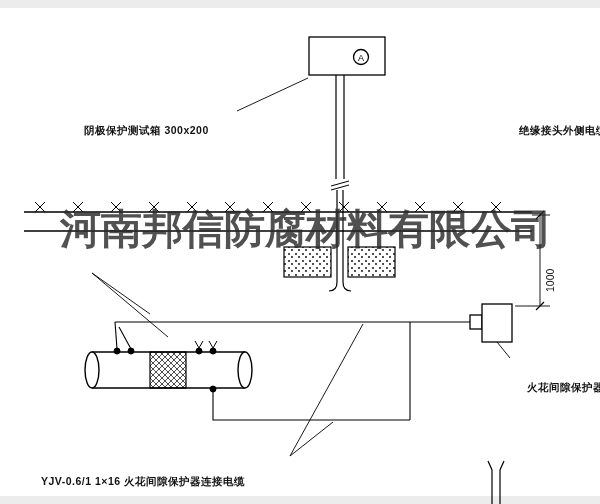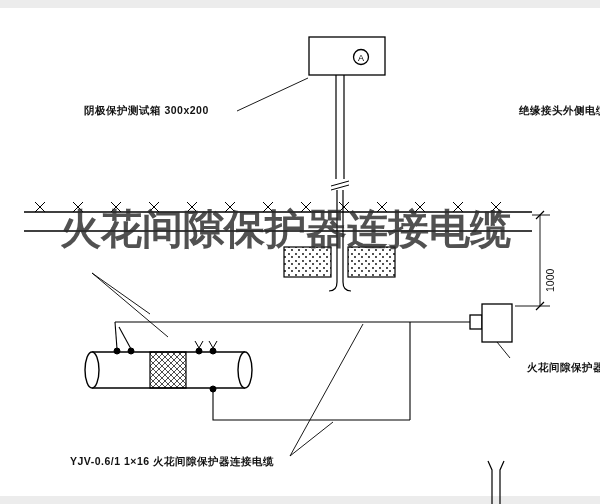--- a/index.html
+++ b/index.html
@@ -3,21 +3,21 @@
 <meta charset="utf-8">
 <style>
   html,body{margin:0;padding:0;}
   #stage{
     position:relative;width:600px;height:504px;background:#ffffff;
     overflow:hidden;font-family:"Liberation Sans",sans-serif;
   }
   .strip{position:absolute;left:0;width:600px;height:8px;background:#ececec;}
   .lbl{
     position:absolute;color:#111;font-size:10.5px;line-height:12px;
-    white-space:nowrap;letter-spacing:0.5px;
+    white-space:nowrap;letter-spacing:0.5px;margin-top:20px;
   }
   .lbl.bold{font-weight:bold;}
   #watermark{
     position:absolute;left:60px;top:206px;width:480px;
     font-family:"Liberation Serif",serif;font-weight:bold;
     font-size:41px;line-height:46px;color:#2b2b2b;opacity:0.82;
     white-space:nowrap;letter-spacing:0px;
   }
   #dim-label{
     position:absolute;left:544px;top:292px;transform:rotate(-90deg);
@@ -128,26 +128,26 @@
       <line x1="532" y1="215" x2="550" y2="215"></line>
       <path d="M536,219 L544,211 M536,310 L544,302" stroke-width="1.2"></path>
     </g>
 
     <g stroke="#000" stroke-width="1.2" fill="none">
       <path d="M488,461 L492,470 L492,504"></path>
       <path d="M504,461 L500,470 L500,504"></path>
     </g>
   </svg>
 
-  <div id="watermark">火花间隙保护器连接电缆</div>
+  <div id="watermark">河南邦信防腐材料有限公司</div>
 
   <div class="lbl bold" style="left:84px;top:104px">阴极保护测试箱 300x200</div>
 
   <div class="lbl bold" style="left:519px;top:104px">绝缘接头外侧电缆</div>
 
 
   <div class="lbl bold" style="left:527px;top:361px">火花间隙保护器</div>
 
-  <div class="lbl bold" style="left:70px;top:455px">YJV-0.6/1 1×16  火花间隙保护器连接电缆</div>
+  <div class="lbl bold" style="left:41px;top:455px">YJV-0.6/1 1×16  火花间隙保护器连接电缆</div>
 
   <div id="dim-label">1000</div>
 
 </div>
 
 </body></html>

